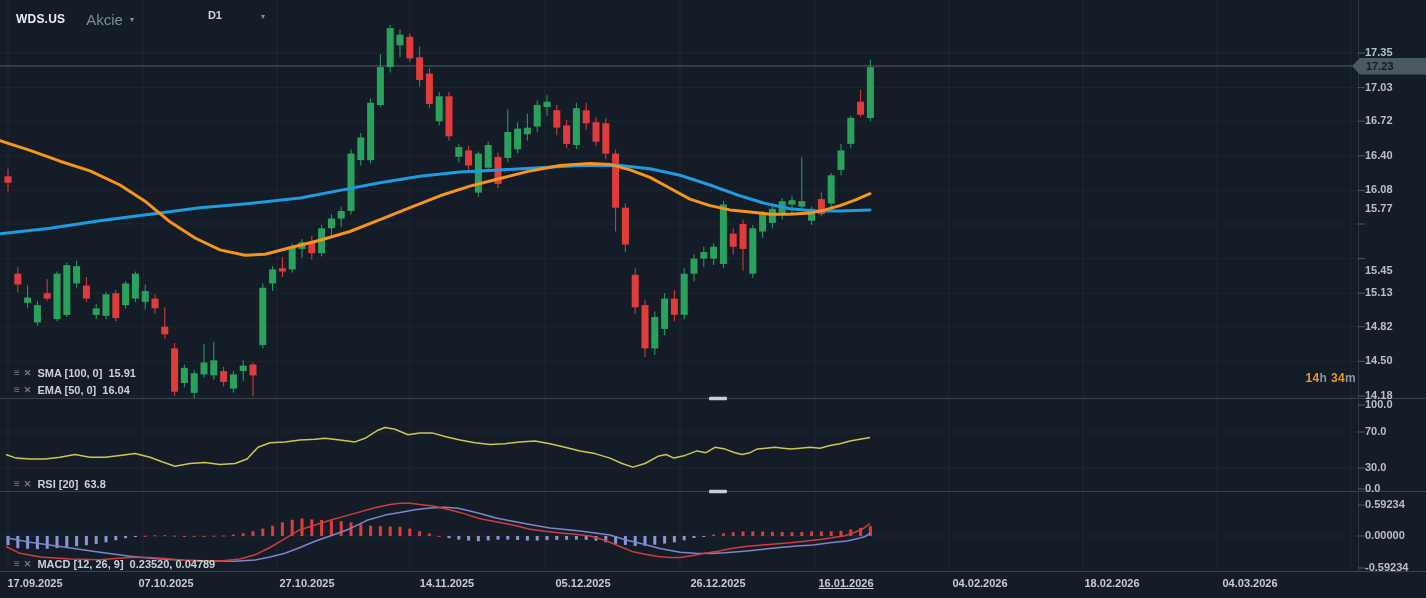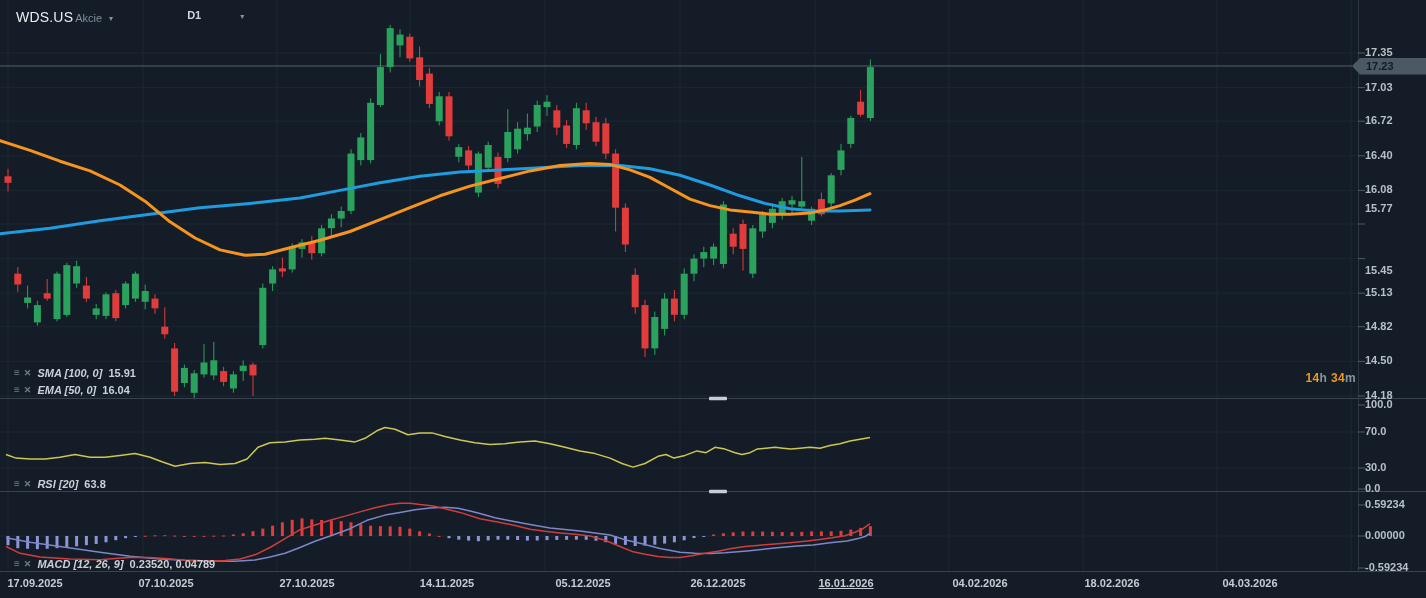--- a/index.html
+++ b/index.html
@@ -1,30 +1,30 @@
 <!DOCTYPE html>
 <html><head>
 <meta charset="utf-8">
 <style>
   html,body{margin:0;padding:0;background:#141d27;width:1426px;height:598px;overflow:hidden;
     font-family:"Liberation Sans",sans-serif;}
   .root{position:relative;width:1426px;height:598px;background:#141d27;}
   #chart-svg{position:absolute;left:0;top:0;}
   .hdr{position:absolute;top:9px;left:16px;display:flex;align-items:flex-start;}
   .sym-btn{display:flex;align-items:center;cursor:pointer;}
-  .sym{color:#e9eef2;font-size:14px;font-weight:400;letter-spacing:.2px;}
-  .typ{color:#7e8d9c;font-size:11px;margin-left:2px;margin-top:2px;}
+  .sym{color:#e9eef2;font-size:12px;font-weight:700;letter-spacing:.2px;}
+  .typ{color:#7e8d9c;font-size:15px;margin-left:21px;margin-top:2px;}
   .caret{color:#8a949e;font-size:8px;margin-left:7px;margin-top:2px;}
   .tf-btn{display:flex;align-items:flex-end;cursor:pointer;margin-left:74px;gap:32px;}
   .tf{color:#cfd6dc;font-size:11px;font-weight:700;}
   .ind{position:absolute;left:14px;display:flex;align-items:center;font-size:11px;font-weight:700;
     color:#c9d1d7;white-space:nowrap;line-height:14px;}
   .ic{color:#6f7d8a;font-size:10px;cursor:pointer;margin-right:4px;}
   .ic.x{font-size:9px;}
-  .il{margin-left:2px;font-style:italic;}
+  .il{margin-left:2px;}
   .iv{margin-left:6px;}
   .pl,.sl{position:absolute;left:1365px;font-size:11px;font-weight:700;color:#b7c0c7;white-space:nowrap;}
   .dl{position:absolute;top:577px;width:94px;text-align:center;font-size:11px;font-weight:700;color:#c5cdd3;}
   .cd{position:absolute;top:371px;right:70px;font-size:12px;font-weight:700;letter-spacing:.3px;}
   .cd .o{color:#f09819;}
   .cd .g{color:#8a949e;}
   .cd .sp{margin-right:4px;}
 </style>
 </head>
 <body>

